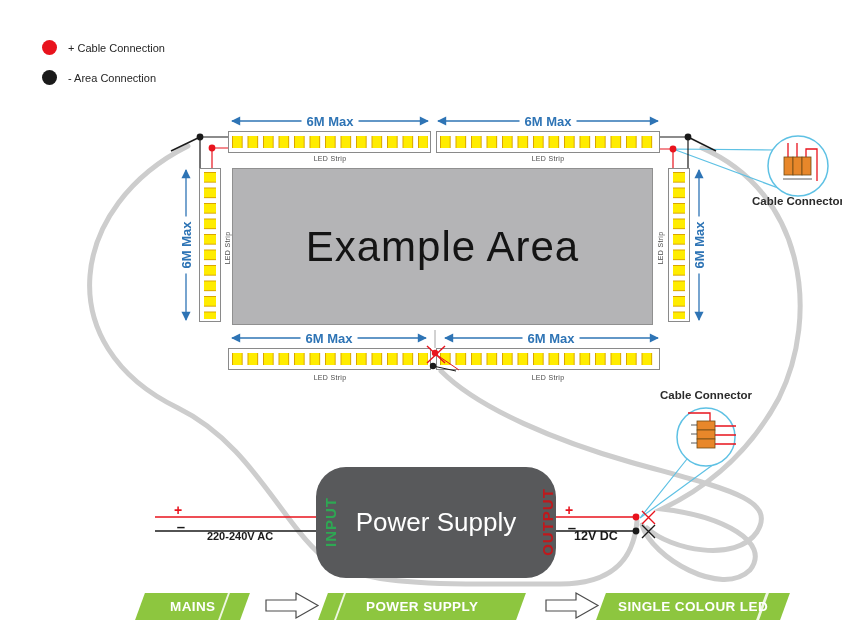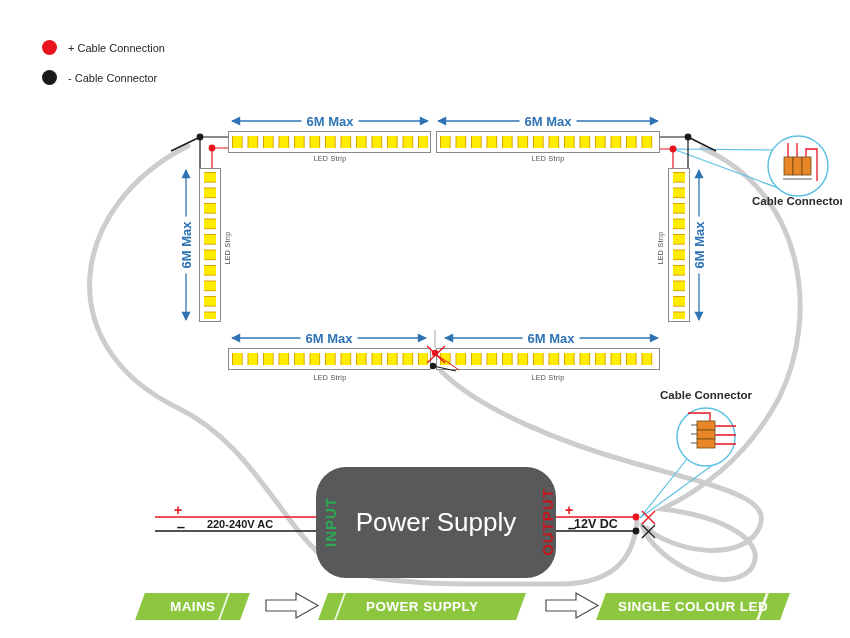--- a/index.html
+++ b/index.html
@@ -47,21 +47,21 @@
   #power-supply .txt{color:#fff;font-size:26px;}
   .ps-side{position:absolute;font-size:15px;font-weight:bold;letter-spacing:1px;
     transform:translate(-50%,-50%) rotate(-90deg);z-index:3;white-space:nowrap;}
   #ps-input{left:330px;top:522px;color:#2ea853;}
   #ps-output{left:547px;top:522px;color:#c0181c;}
 
   .wire-sign{position:absolute;font-weight:bold;transform:translate(-50%,-50%);z-index:2;}
   .wire-sign.plus{color:#e8131d;font-size:14px;}
   .wire-sign.minus{color:#1a1a1a;font-size:15px;}
   .volt-label{position:absolute;font-weight:bold;color:#1a1a1a;
-    transform:translate(-50%,-50%);white-space:nowrap;z-index:2;}
+    transform:translate(-50%,-50%);white-space:nowrap;z-index:2;margin-top:12px;}
   #ac-label{font-size:11px;}
   #dc-label{font-size:12.5px;}
 
   
   .banner{position:absolute;top:593px;height:27px;background:#8dc63f;transform:skewX(-20deg);
     display:flex;align-items:center;justify-content:center;z-index:2;overflow:hidden;}
   .banner .blabel{transform:skewX(20deg);color:#fff;font-weight:bold;font-size:13.5px;
     letter-spacing:.4px;white-space:nowrap;}
   .banner .slash{position:absolute;top:-2px;bottom:-2px;width:2.5px;background:rgba(255,255,255,.85);}
 </style>
@@ -150,21 +150,21 @@
       <polygon points="546,600 576,600 576,593 598,605.5 576,618 576,611 546,611"></polygon>
     </g>
   </svg>
 
   <div class="legend-item" style="left:42px;top:40px;">
     <span class="legend-dot" style="background:#e8131d;"></span>
     <span class="legend-label">+ Cable Connection</span>
   </div>
   <div class="legend-item" style="left:42px;top:70px;">
     <span class="legend-dot" style="background:#1a1a1a;"></span>
-    <span class="legend-label">- Cable Connector</span>
+    <span class="legend-label">- Area Connection</span>
   </div>
 
   <div class="dimlab" style="left:330px;top:121px;">6M Max</div>
   <div class="dimlab" style="left:548px;top:121px;">6M Max</div>
   <div class="dimlab" style="left:329px;top:338px;">6M Max</div>
   <div class="dimlab" style="left:551px;top:338px;">6M Max</div>
   <div class="dimlab rot" style="left:186px;top:245px;">6M Max</div>
   <div class="dimlab rot" style="left:699px;top:245px;">6M Max</div>
 
   <div class="strip h" style="left:228px;top:131px;width:203px;height:22px;">
@@ -186,20 +186,23 @@
       <div class="leds"></div>
     </div>
 
   <div class="ledlab" style="left:330px;top:158px;">LED Strip</div>
   <div class="ledlab" style="left:548px;top:158px;">LED Strip</div>
   <div class="ledlab" style="left:330px;top:377px;">LED Strip</div>
   <div class="ledlab" style="left:548px;top:377px;">LED Strip</div>
   <div class="ledlab rot" style="left:227px;top:248px;">LED Strip</div>
   <div class="ledlab rot" style="left:660px;top:248px;">LED Strip</div>
 
+  <div id="example-area" class="abs">
+    <span class="txt">Example Area</span>
+  </div>
 
   <div class="conn-label" style="left:798px;top:201px;">Cable Connector</div>
   <div class="conn-label" style="left:706px;top:395px;">Cable Connector</div>
 
   <div id="power-supply" class="abs">
     <span class="txt">Power Supply</span>
   </div>
   <div id="ps-input" class="ps-side">INPUT</div>
   <div id="ps-output" class="ps-side">OUTPUT</div>
 

